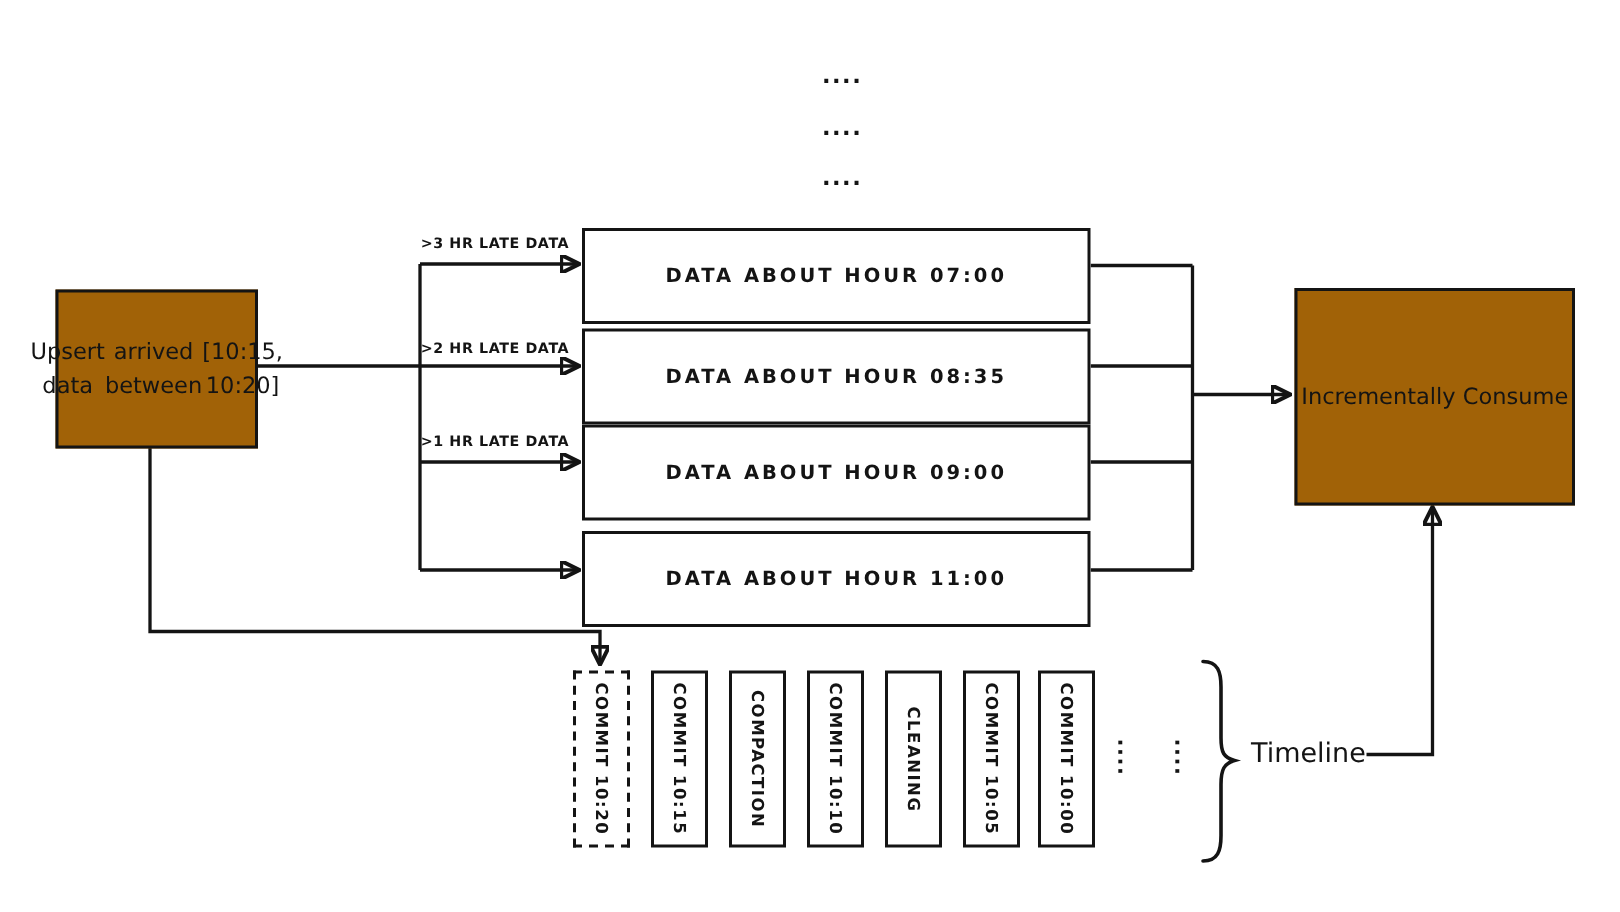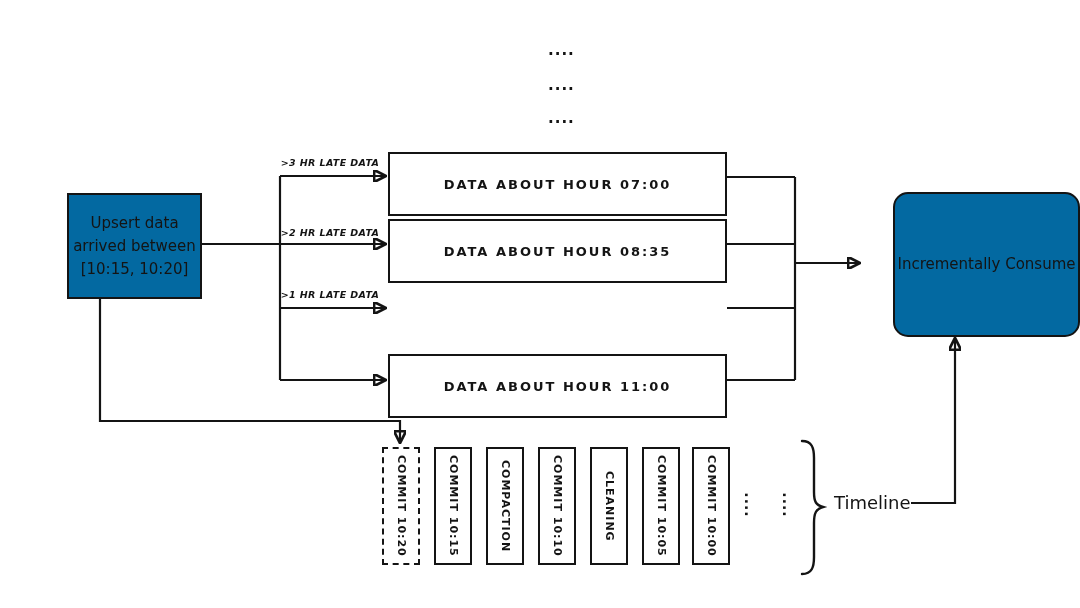--- a/index.html
+++ b/index.html
@@ -19,41 +19,39 @@
   .dots {
     position: absolute;
     font-weight: 700;
     font-size: 15px;
     letter-spacing: 1px;
     line-height: 10px;
   }
   .box {
     position: absolute;
     border: 2.2px solid #141414;
-    background: #0369a1;
+    background: #a16207;
     display: flex;
-    flex-direction: column;
+    flex-direction: row;
     align-items: center;
     justify-content: center;
     text-align: center;
-    margin-left: 30px;
   }
   .upsert { left: 37px; top: 193px; width: 131px; height: 102px; font-size: 15px; line-height: 23px; }
-  .consume { left: 863px; top: 192px; width: 183px; height: 141px; font-size: 15px; line-height: 25px; border-radius: 15px; }
+  .consume { left: 863px; top: 192px; width: 183px; height: 141px; font-size: 15px; line-height: 25px; }
 
   .late-label {
     position: absolute;
     left: 279px;
     width: 102px;
     text-align: center;
     font-size: 9.5px;
     font-weight: 700;
     letter-spacing: 0.4px;
     white-space: nowrap;
-    font-style: italic;
   }
   .databox {
     position: absolute;
     left: 388px;
     width: 339px;
     height: 64px;
     box-sizing: border-box;
     border: 2.2px solid #141414;
     background: #ffffff;
     display: flex;
@@ -142,20 +140,21 @@
     <div>arrived between</div>
     <div>[10:15, 10:20]</div>
   </div>
 
   <div class="late-label" style="top:157px">&gt;3 HR LATE DATA</div>
   <div class="late-label" style="top:227px">&gt;2 HR LATE DATA</div>
   <div class="late-label" style="top:289px">&gt;1 HR LATE DATA</div>
 
   <div class="databox" style="top:152px">DATA ABOUT HOUR 07:00</div>
   <div class="databox" style="top:219px">DATA ABOUT HOUR 08:35</div>
+  <div class="databox" style="top:283px">DATA ABOUT HOUR 09:00</div>
   <div class="databox" style="top:354px">DATA ABOUT HOUR 11:00</div>
 
   <div class="box consume">
     <div>Incrementally Consume</div>
   </div>
 
   <div class="tbox dashed" style="left:382px">
     <span class="vtext">COMMIT 10:20</span>
   </div>
   <div class="tbox" style="left:434px">

